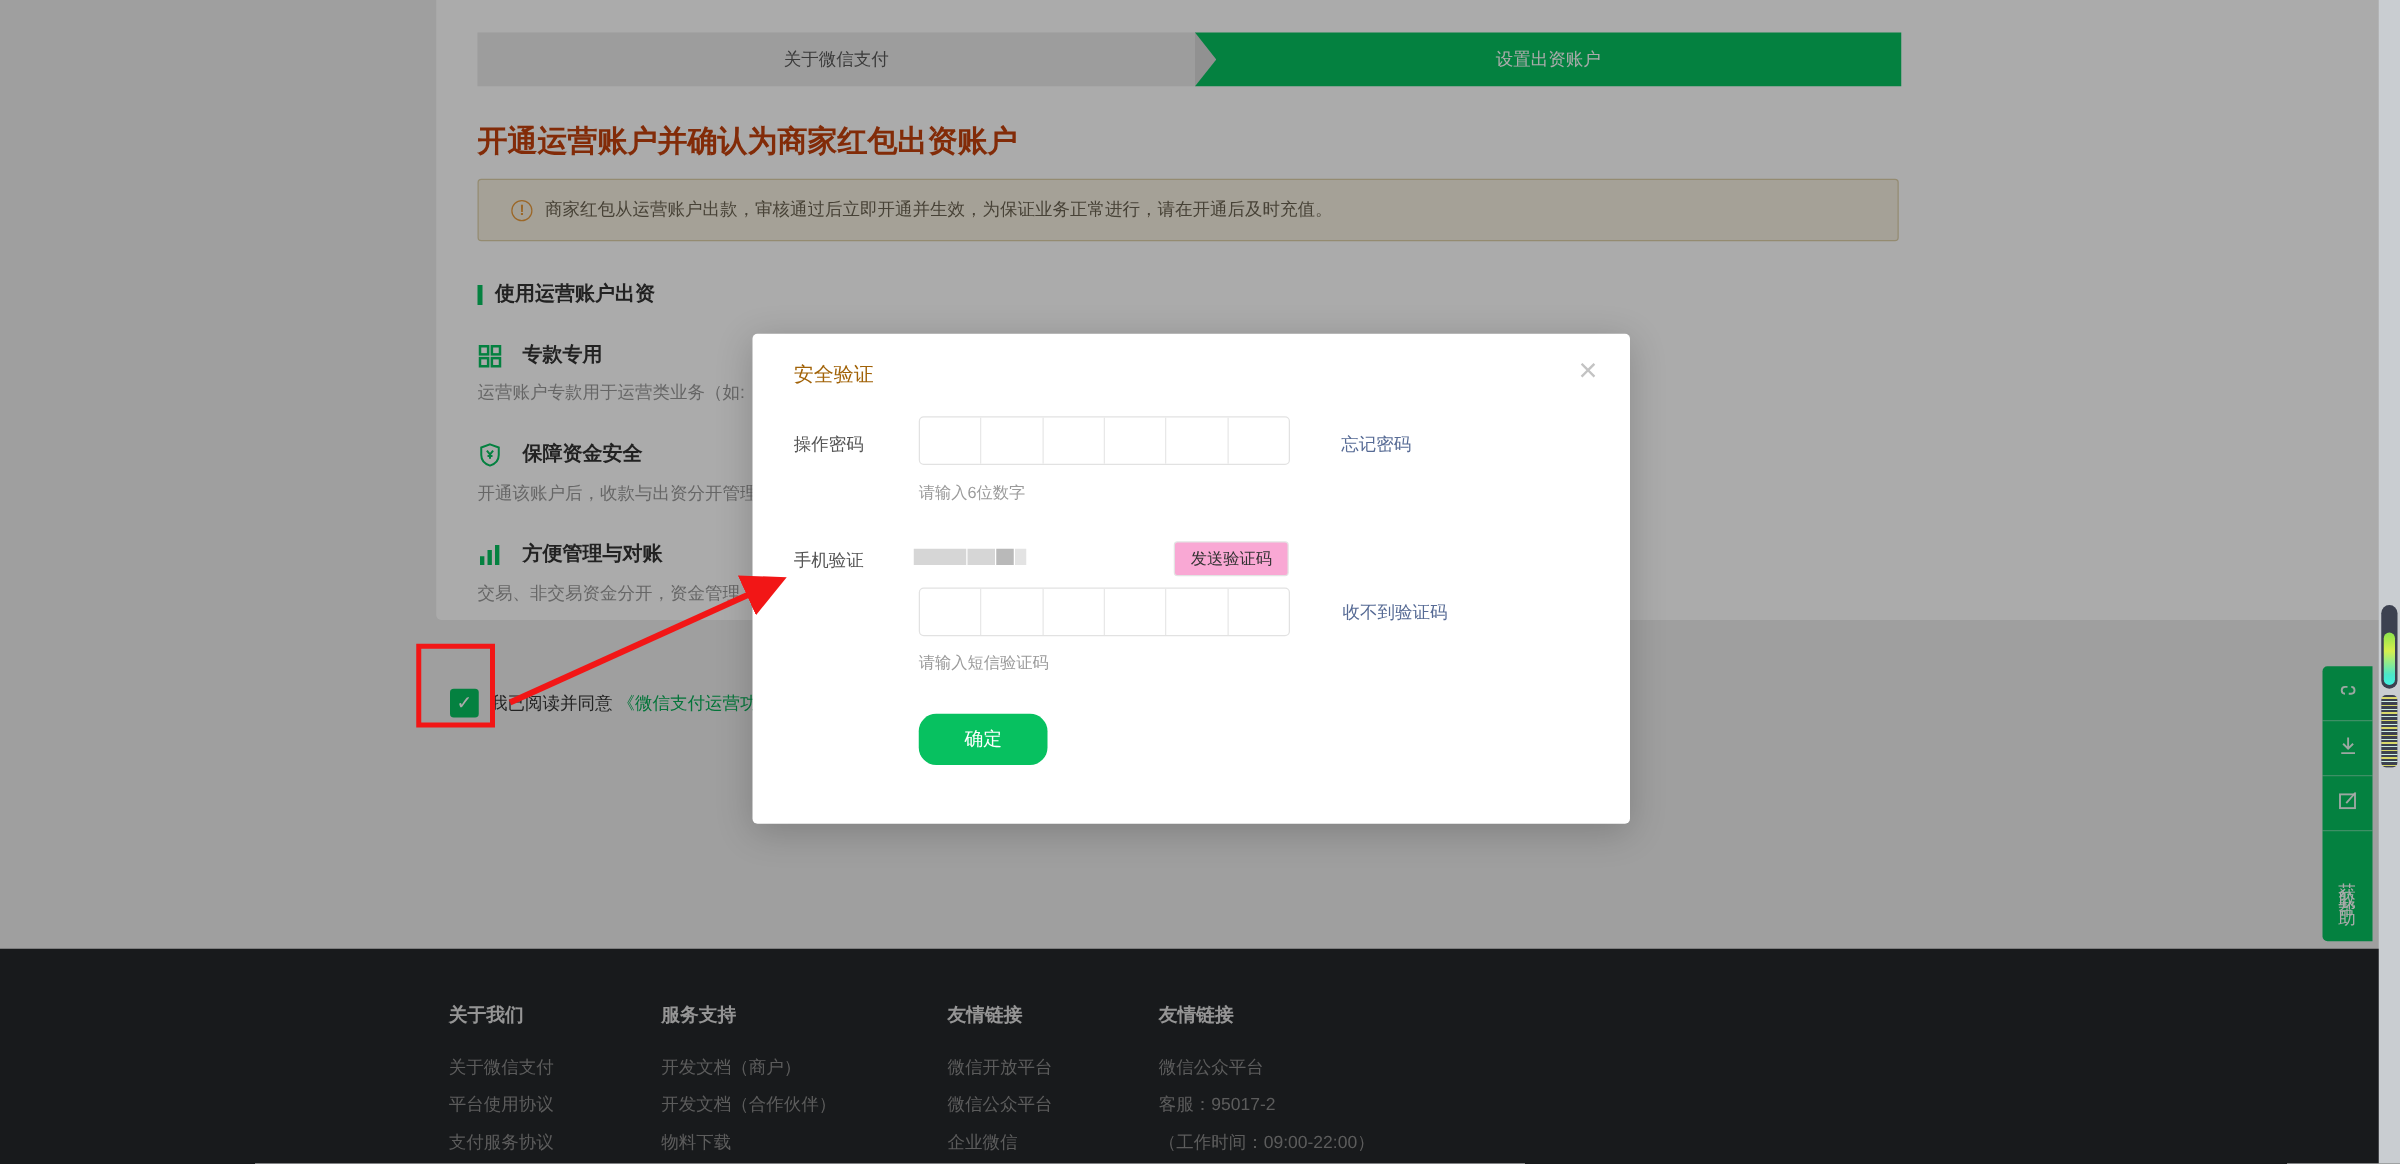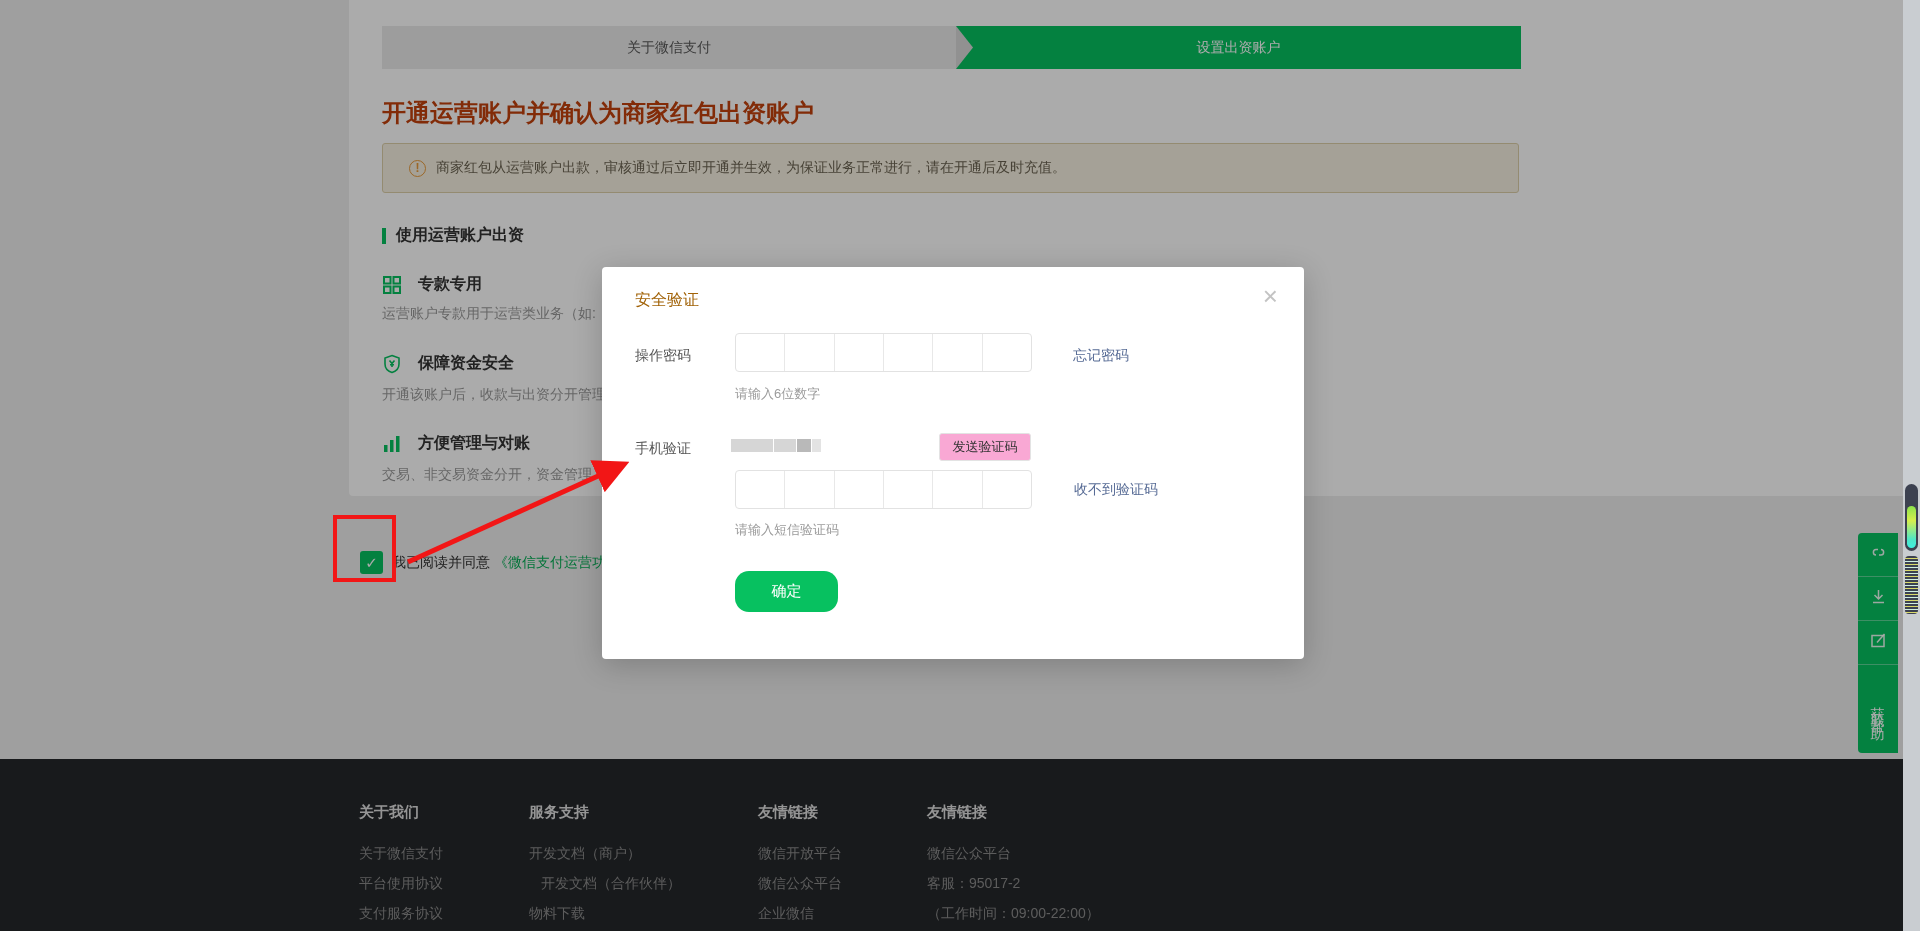--- a/index.html
+++ b/index.html
@@ -204,21 +204,21 @@
     </div>
     <div class="fcol" style="left:927px;">
       <div class="fcol-title">友情链接</div>
     </div>
 
     <a class="fcol-link" style="left:359px; top:86px;">关于微信支付</a>
     <a class="fcol-link" style="left:359px; top:116px;">平台使用协议</a>
     <a class="fcol-link" style="left:359px; top:146px;">支付服务协议</a>
 
     <a class="fcol-link" style="left:529px; top:86px;">开发文档（商户）</a>
-    <a class="fcol-link" style="left:529px; top:116px;margin-left:12px;">开发文档（合作伙伴）</a>
+    <a class="fcol-link" style="left:529px; top:116px;">开发文档（合作伙伴）</a>
     <a class="fcol-link" style="left:529px; top:146px;">物料下载</a>
 
     <a class="fcol-link" style="left:758px; top:86px;">微信开放平台</a>
     <a class="fcol-link" style="left:758px; top:116px;">微信公众平台</a>
     <a class="fcol-link" style="left:758px; top:146px;">企业微信</a>
 
     <a class="fcol-link" style="left:927px; top:86px;">微信公众平台</a>
     <a class="fcol-link" style="left:927px; top:116px;">客服：95017-2</a>
     <a class="fcol-link" style="left:927px; top:146px;">（工作时间：09:00-22:00）</a>
   </div>

